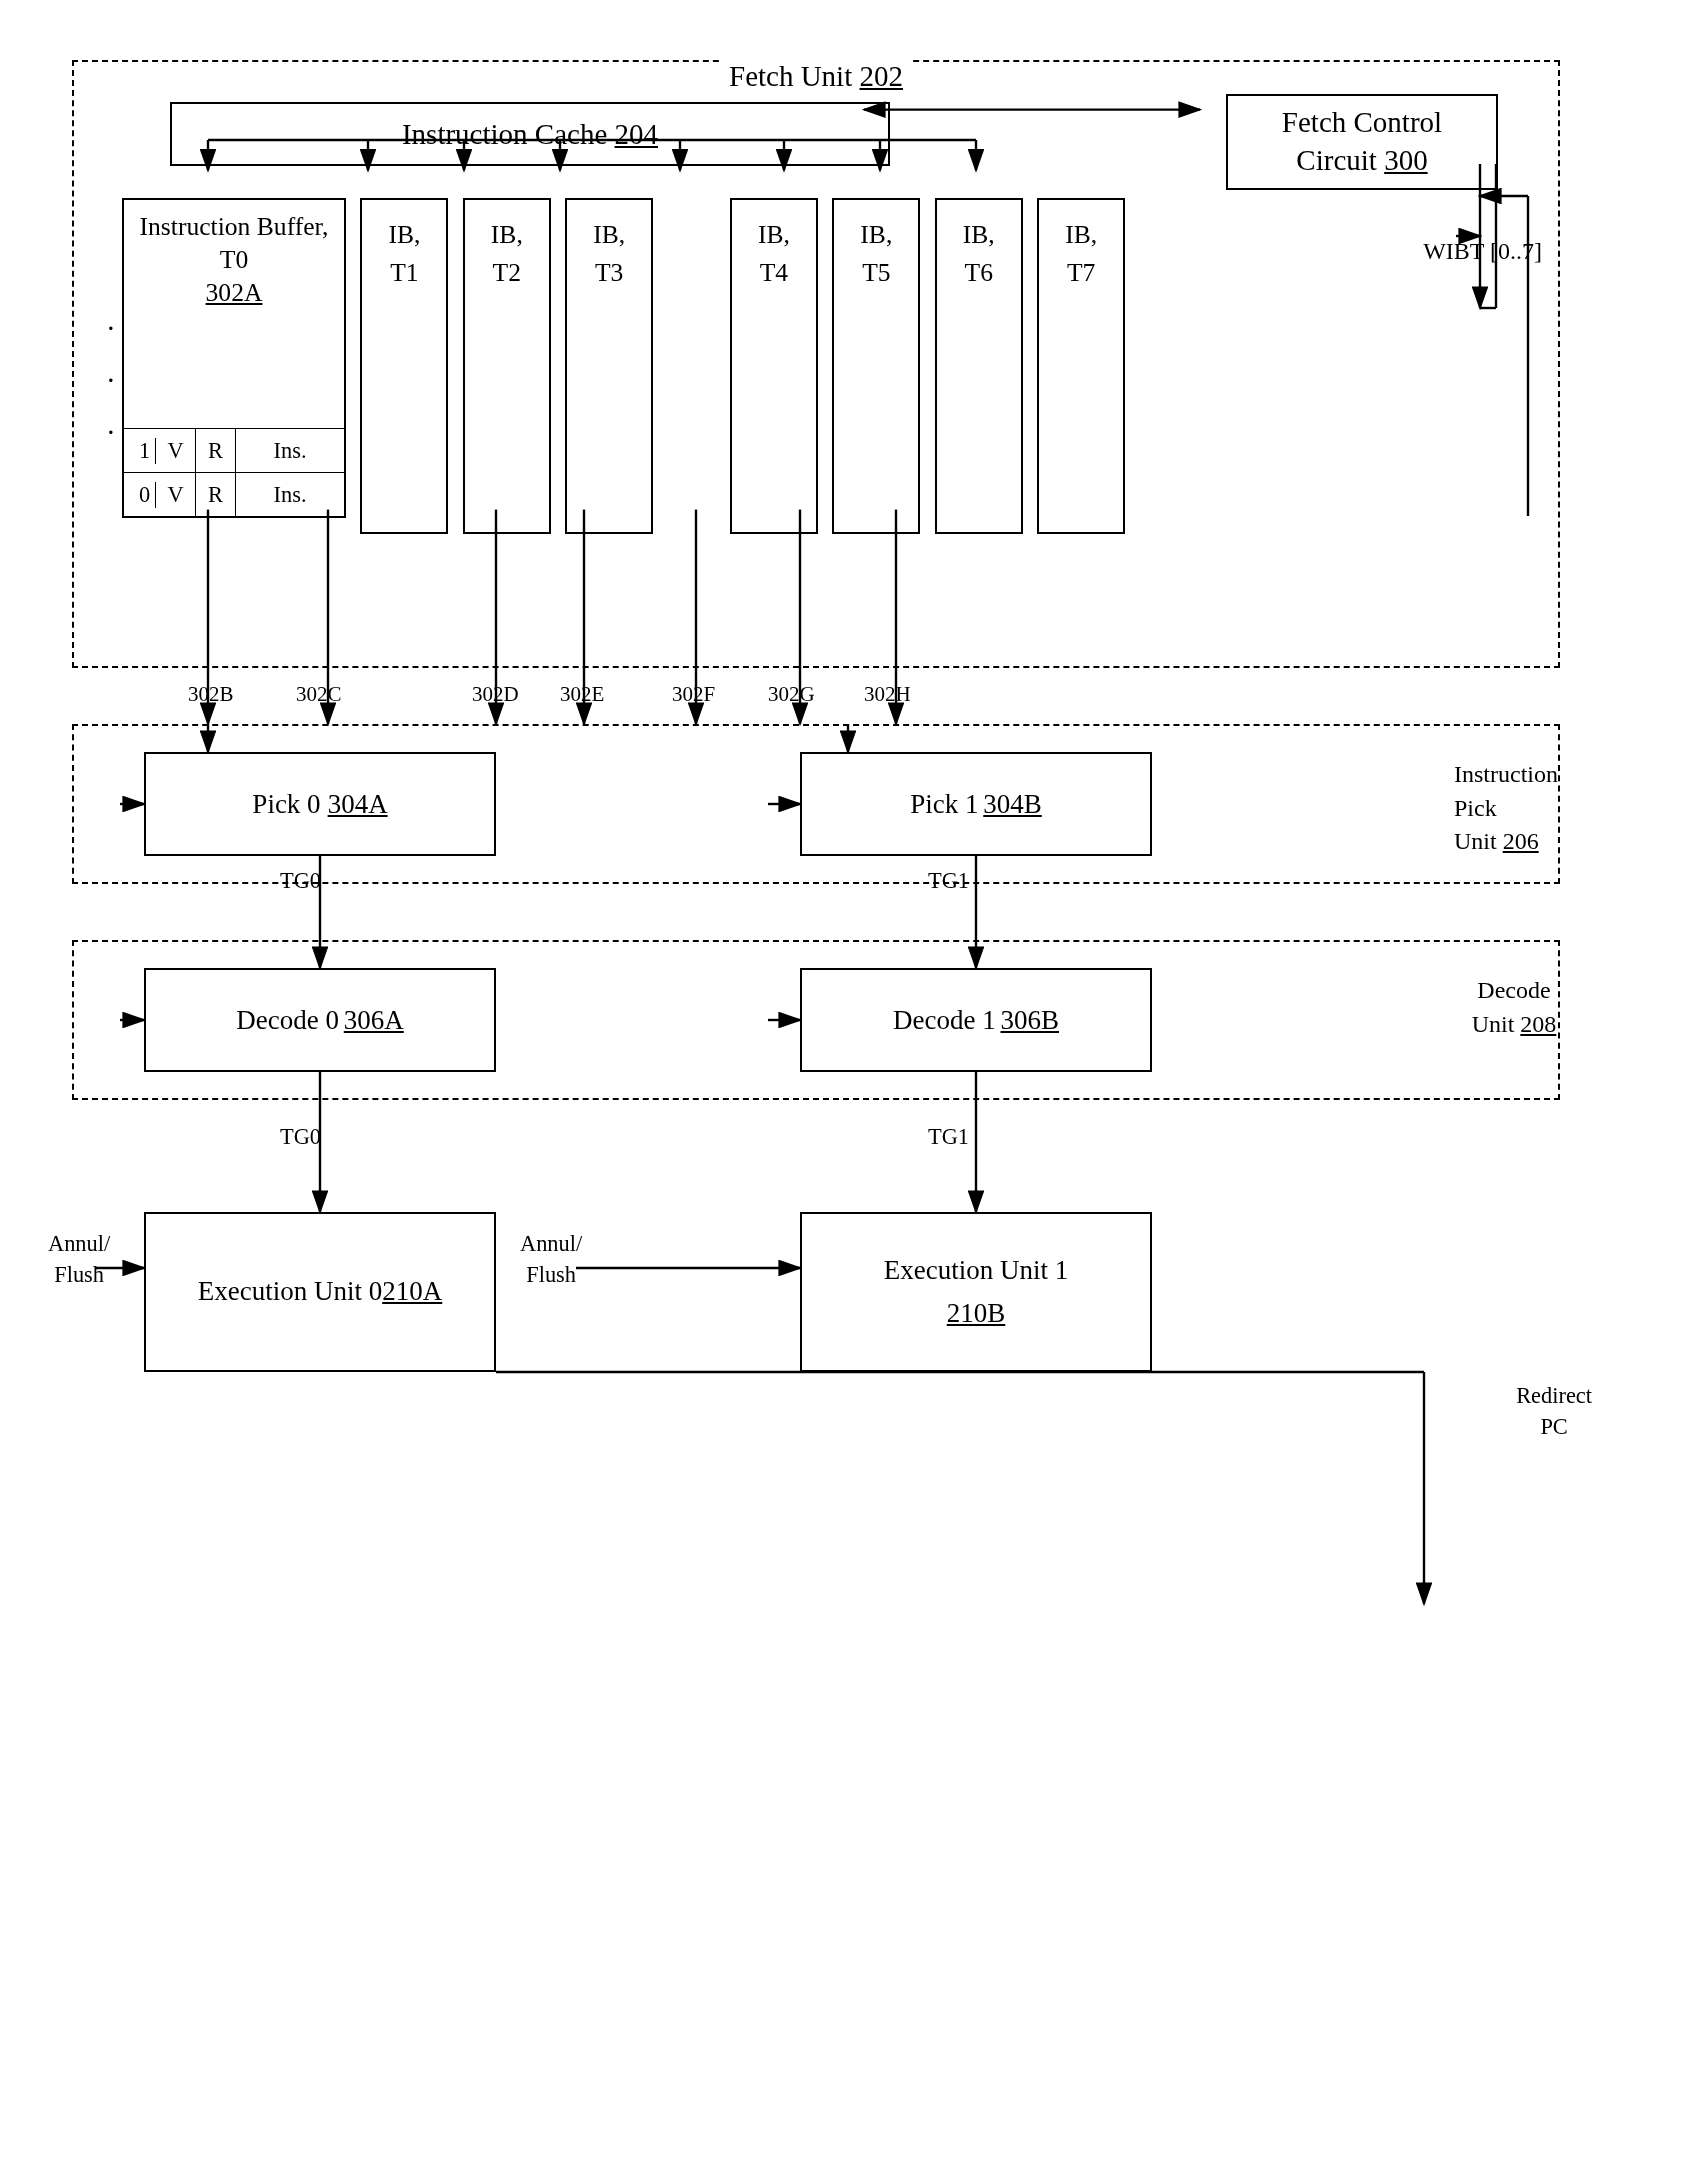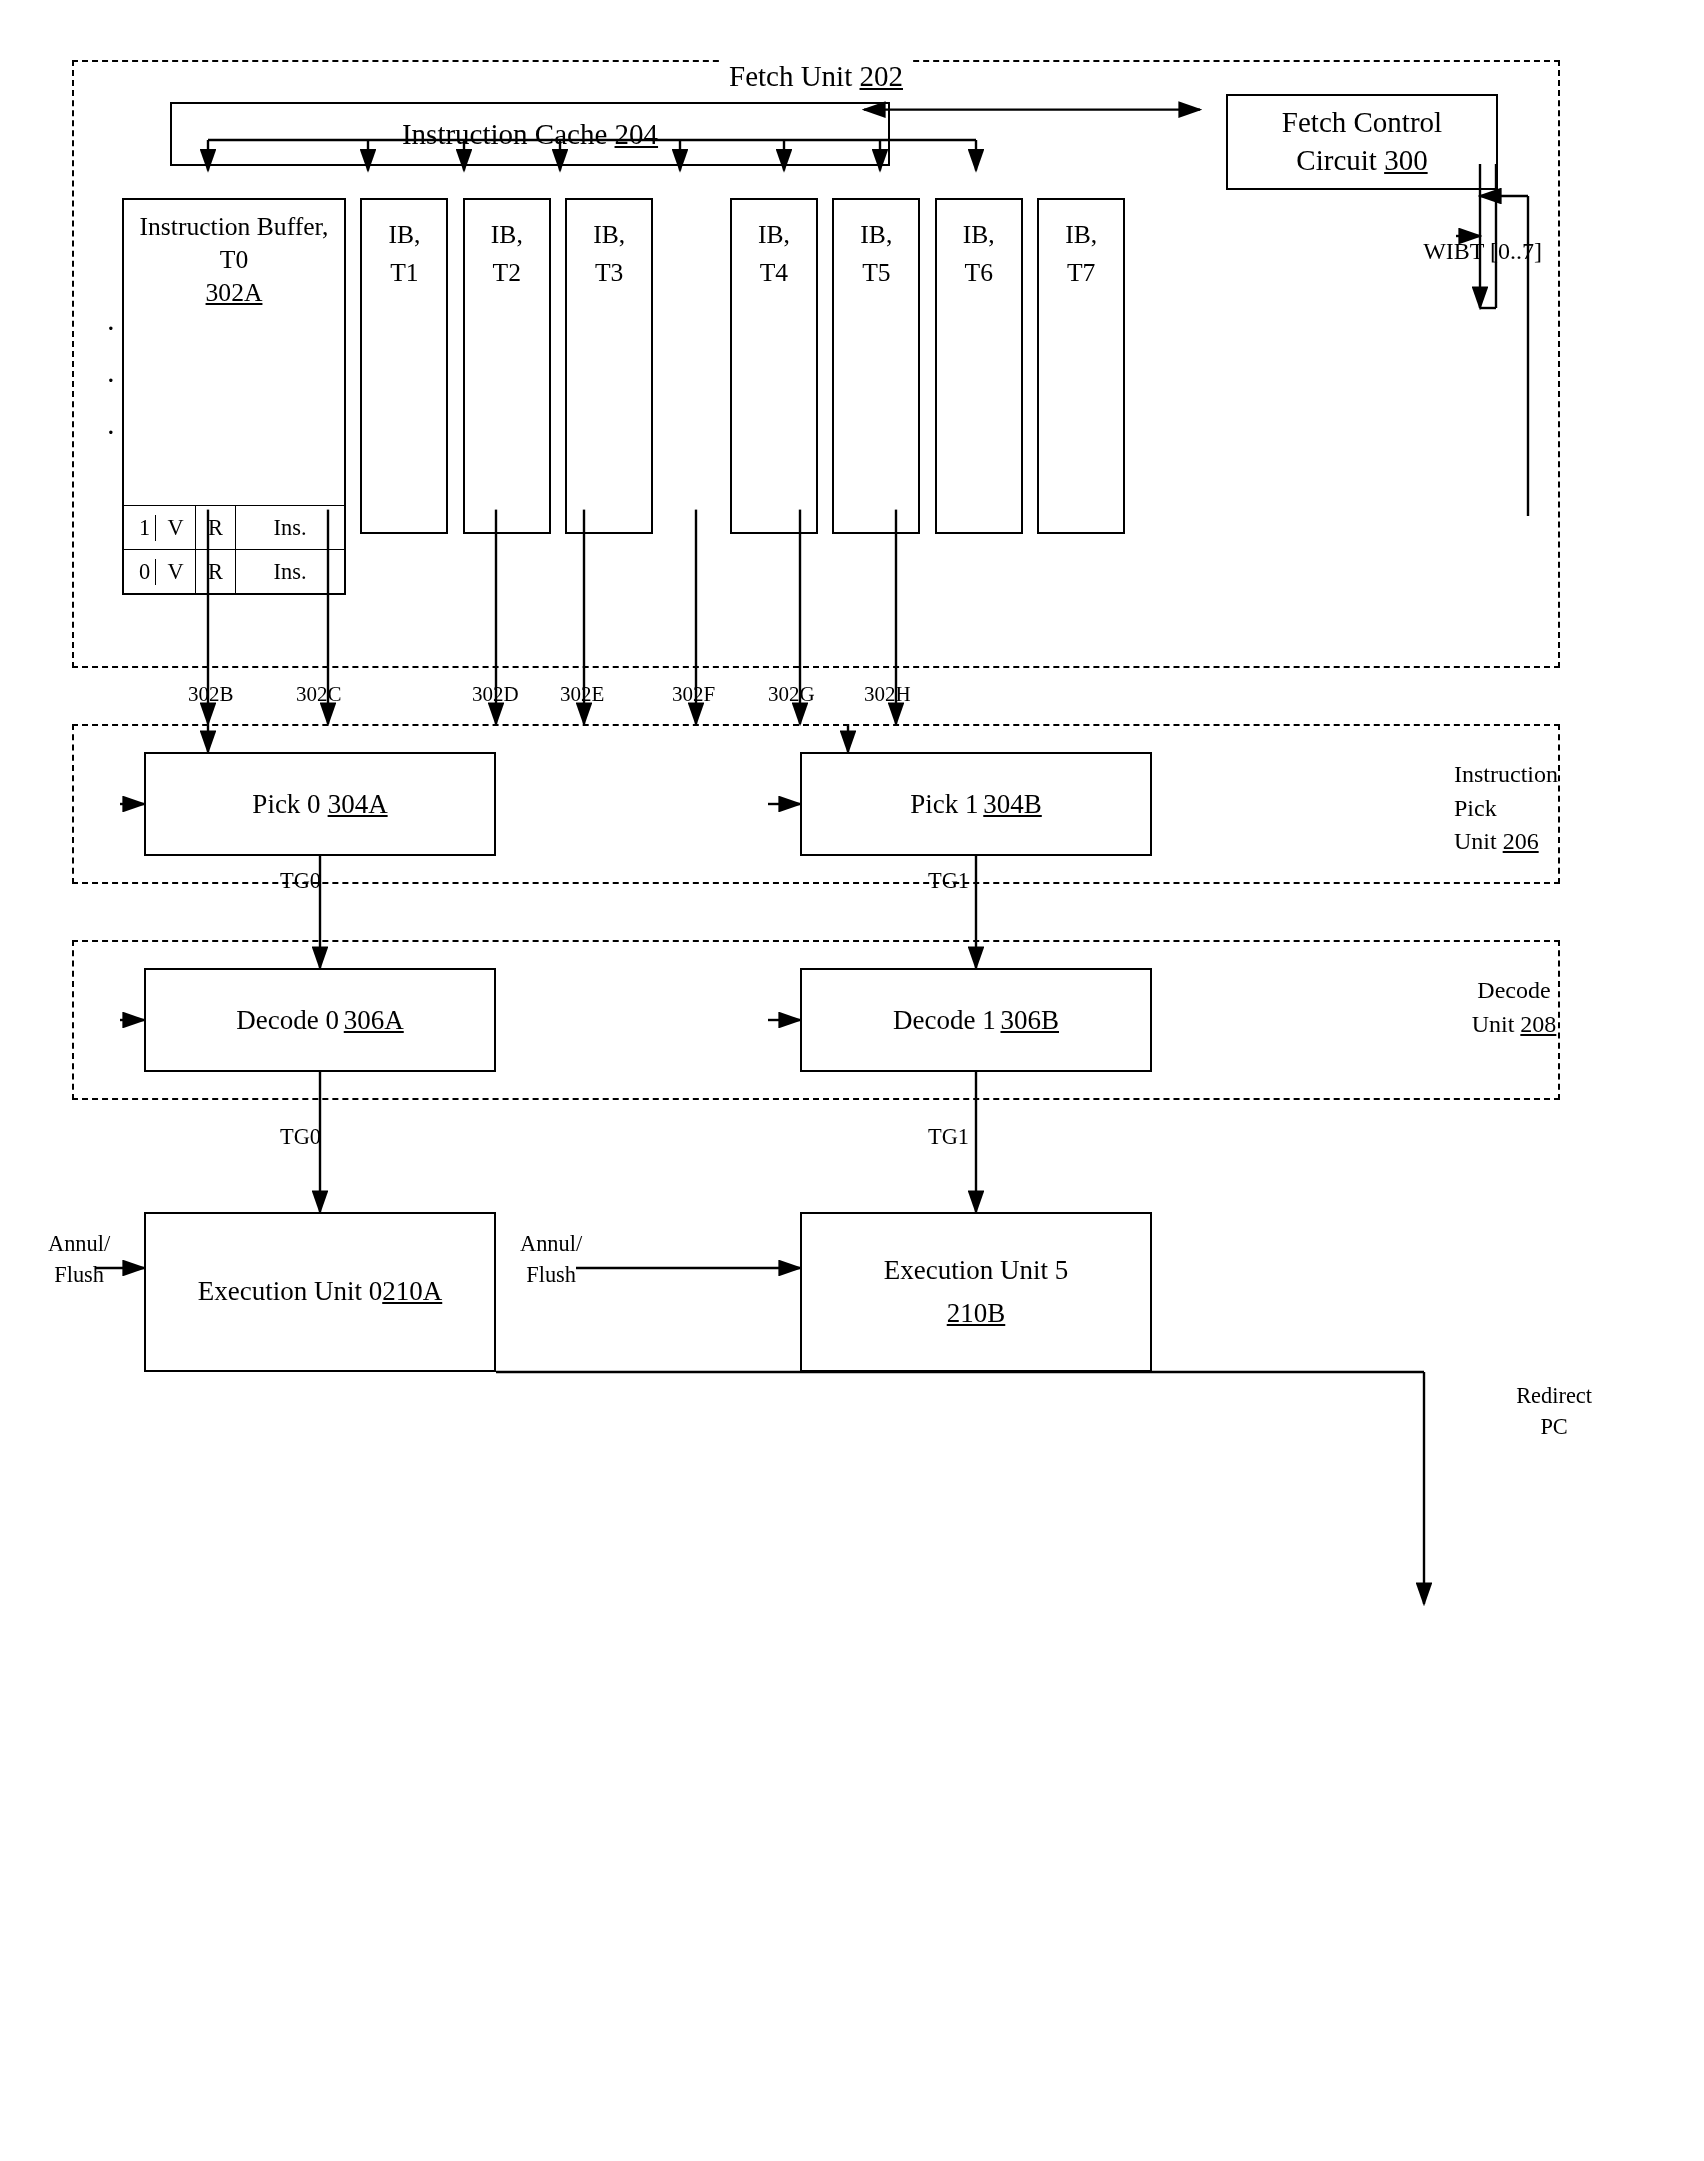--- a/index.html
+++ b/index.html
@@ -74,21 +74,21 @@
     }
 
     .fetch-control-label {
       font-size: 29px;
       line-height: 1.3;
     }
 
     
     .ib-t0 {
       width: 224px;
-      height: 397px;
+      height: 320px;
       border: 2.4px solid #000;
       position: relative;
       background: #fff;
     }
 
     .ib-t0-label {
       font-size: 25.6px;
       text-align: center;
       padding: 9.6px 6.4px 0 6.4px;
       line-height: 1.3;
@@ -456,21 +456,21 @@
   <div class="decode1-box">
     Decode 1 <span class="underline" style="margin-left:4.8px;">306B</span>
   </div>
 
   <div class="exec0-box">
     <span>Execution Unit 0</span>
     <span class="underline">210A</span>
   </div>
 
   <div class="exec1-box">
-    <span>Execution Unit 5</span>
+    <span>Execution Unit 1</span>
     <span class="underline">210B</span>
   </div>
 
 
   <div class="signal-label" style="top:646px; left:140px;">302B</div>
   <div class="signal-label" style="top:646px; left:248px;">302C</div>
   <div class="signal-label" style="top:646px; left:424px;">302D</div>
   <div class="signal-label" style="top:646px; left:512px;">302E</div>
   <div class="signal-label" style="top:646px; left:624px;">302F</div>
   <div class="signal-label" style="top:646px; left:720px;">302G</div>

